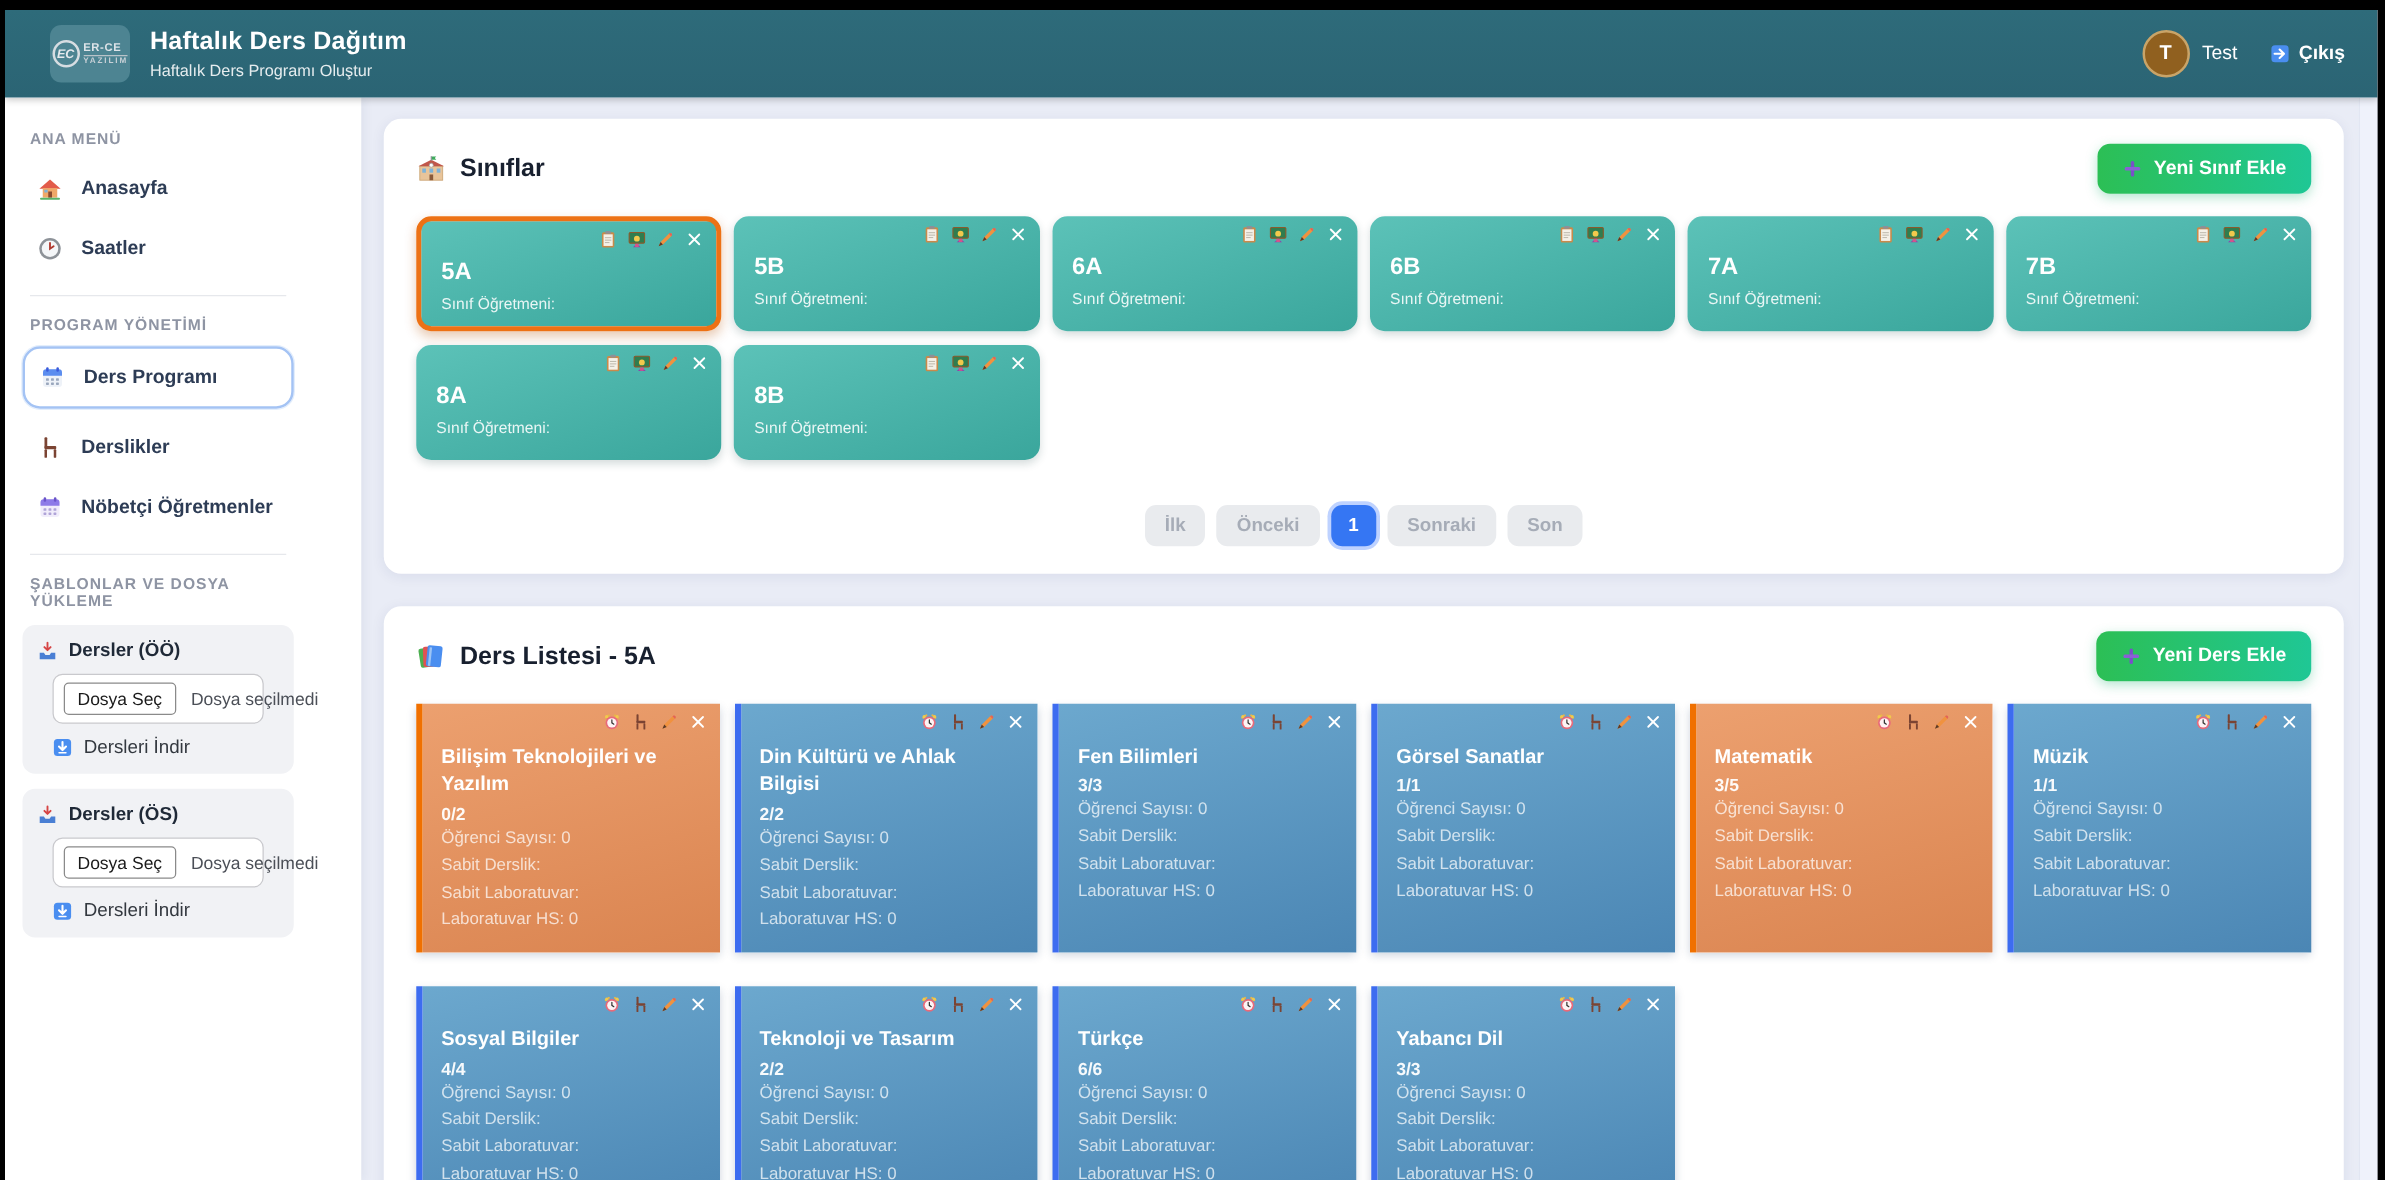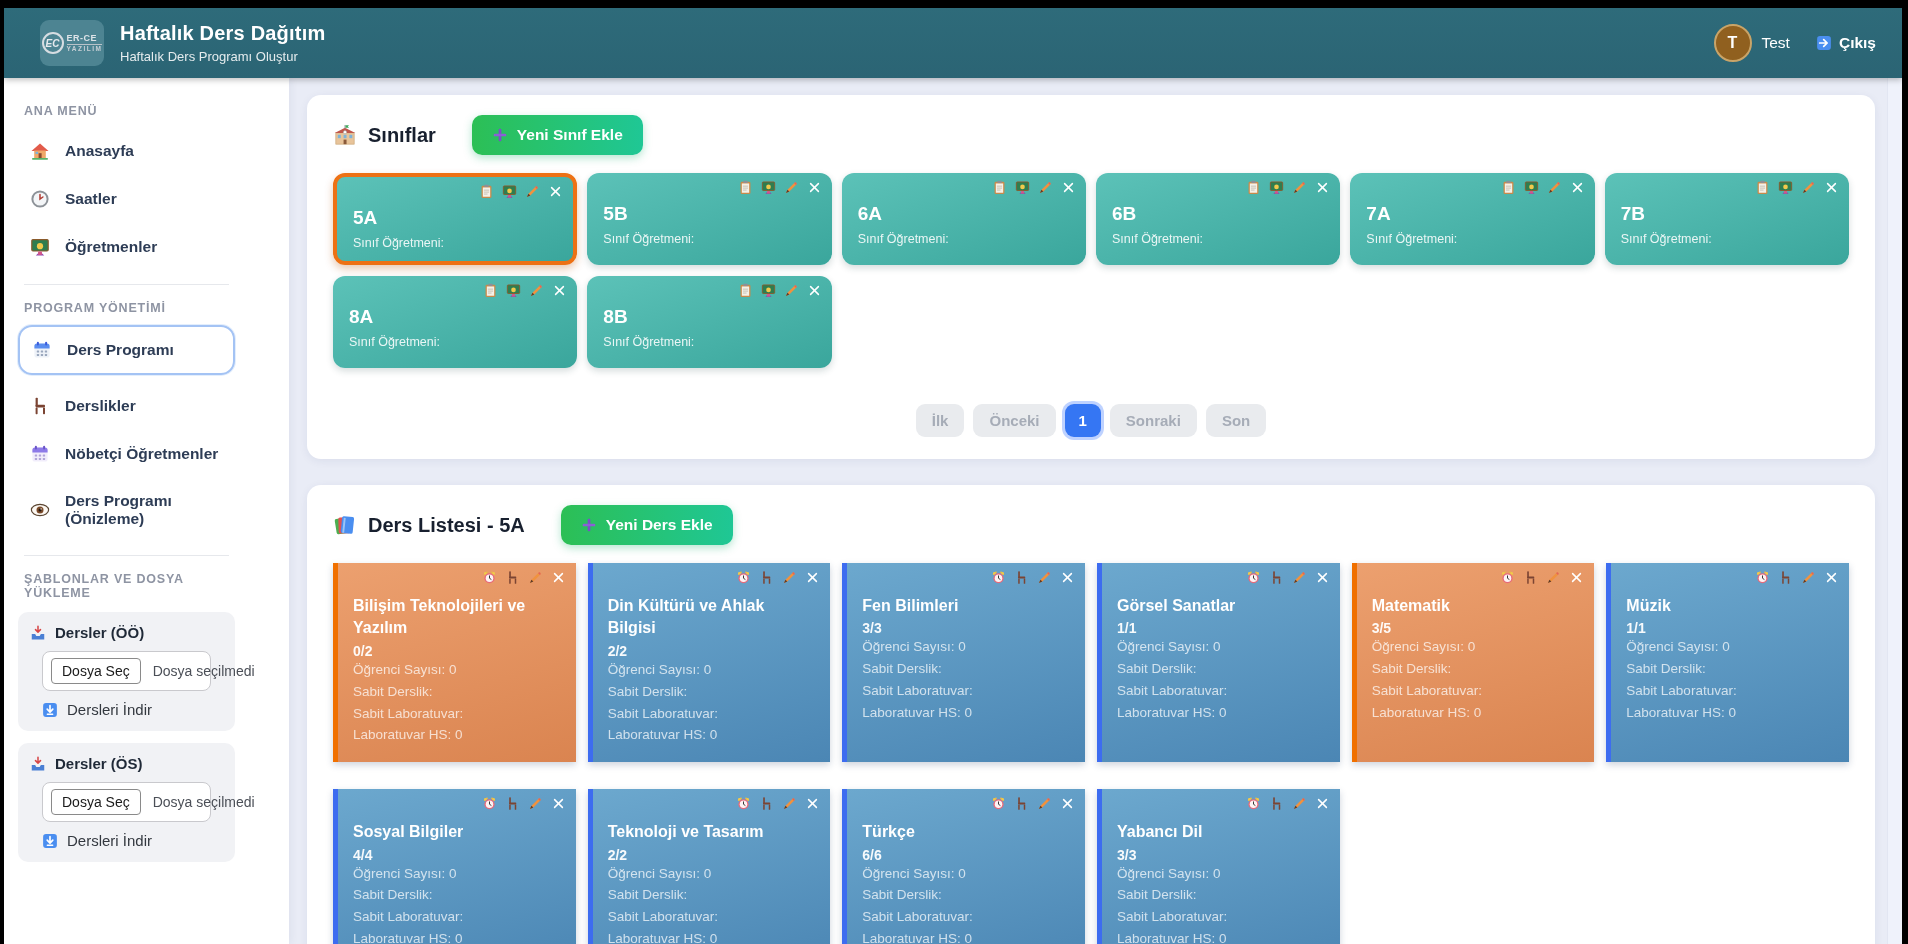--- a/index.html
+++ b/index.html
@@ -52,21 +52,21 @@
   .file-btn { border: 1px solid #8a8a8a; border-radius: 4px; background: #fff; padding: 4px 10px;
               font-size: 14px; color: #1a1a1a; font-family: inherit; cursor: pointer; white-space: nowrap; }
   .file-status { font-size: 14px; color: #4b4f57; white-space: nowrap; }
   .dl-link { display: flex; align-items: center; gap: 9px; margin-left: 12px; font-size: 15px; color: #33383f; cursor: pointer; }
 
   
   .main { flex: 1; padding: 17px 12px 0 18px; overflow: hidden; }
   .scroll-track { width: 15px; flex: 0 0 15px; background: #eff2fb; border-left: 1px solid #e2e6f2; }
   .panel { background: #fff; border-radius: 14px; box-shadow: 0 2px 10px rgba(35,45,95,.07);
            padding: 20px 26px 14px; margin-bottom: 26px; }
-  .panel-head { display: flex; align-items: center; justify-content: flex-start; margin-bottom: 18px; gap: 36px; }
+  .panel-head { display: flex; align-items: center; justify-content: space-between; margin-bottom: 18px; gap: 36px; }
   .panel-title { display: flex; align-items: center; gap: 11px; font-size: 20px; font-weight: 800; color: #18202f; }
   .add-btn { display: flex; align-items: center; gap: 9px; border: none; cursor: pointer; font-family: inherit;
              background: linear-gradient(90deg,#2cbf55,#1fc795); color: #fff; font-size: 15.5px; font-weight: bold;
              padding: 11px 20px; border-radius: 10px; box-shadow: 0 3px 9px rgba(40,180,120,.35); }
 
   .class-grid { display: grid; grid-template-columns: repeat(6,1fr); gap: 11px 10px; }
   .class-card { position: relative; height: 92px; border-radius: 12px; padding: 30px 16px 10px;
                 background: linear-gradient(160deg,#5cc2b8,#3aa69c); box-shadow: 0 3px 7px rgba(20,60,60,.18); cursor: pointer; }
   .class-card.v-selected { border: 4px solid #ed7114; box-shadow: 0 4px 9px rgba(180,80,0,.3); }
   .card-icons { position: absolute; top: 7px; right: 10px; display: flex; align-items: center; gap: 8px; }
@@ -150,31 +150,20 @@
     <span class="ic s20">
               <svg viewBox="0 0 20 20">
                 <circle cx="10" cy="10" r="8.6" fill="#8d9298"></circle>
                 <circle cx="10" cy="10" r="6.6" fill="#f4f6f8"></circle>
                 <path d="M10 5.4 V10 L12.9 8" stroke="#b03a30" stroke-width="1.5" fill="none" stroke-linecap="round"></path>
               </svg>
             </span>
     <span>Saatler</span>
   </div>
 
-  <div class="nav-item">
-    <span class="ic s20">
-              <svg viewBox="0 0 20 20">
-                <rect x="1.8" y="2.6" width="16.4" height="11.4" rx="1.2" fill="#2f7d4f" stroke="#8a5a2b" stroke-width="1.2"></rect>
-                <circle cx="10" cy="9.2" r="3.1" fill="#f2c94c"></circle>
-                <path d="M5.8 18.4 Q10 13 14.2 18.4 Z" fill="#8e44ad"></path>
-                <rect x="8" y="14.6" width="4" height="3.4" rx=".8" fill="#d3558a"></rect>
-              </svg>
-            </span>
-    <span>Öğretmenler</span>
-  </div>
 </nav>
 
       <div class="side-divider"></div>
 
       <div class="nav-heading">PROGRAM YÖNETİMİ</div>
       <nav>
   <div class="nav-item v-active">
     <span class="ic s20">
               <svg viewBox="0 0 20 20">
                 <rect x="2.4" y="3.4" width="15.2" height="14.2" rx="2.6" fill="#eef2f8"></rect>
@@ -221,31 +210,20 @@
                   <rect x="12.8" y="10.6" width="2.3" height="2" rx=".5"></rect>
                   <rect x="4.8" y="13.9" width="2.3" height="2" rx=".5"></rect>
                   <rect x="8.8" y="13.9" width="2.3" height="2" rx=".5"></rect>
                   <rect x="12.8" y="13.9" width="2.3" height="2" rx=".5"></rect>
                 </g>
               </svg>
             </span>
     <span>Nöbetçi Öğretmenler</span>
   </div>
 
-  <div class="nav-item">
-    <span class="ic s20">
-              <svg viewBox="0 0 20 20">
-                <ellipse cx="10" cy="10" rx="8.6" ry="5.6" fill="#fdf8f2" stroke="#5b4632" stroke-width="1.2"></ellipse>
-                <circle cx="10" cy="10" r="3.5" fill="#7a4b2a"></circle>
-                <circle cx="10" cy="10" r="1.5" fill="#241810"></circle>
-                <circle cx="11.1" cy="8.9" r=".7" fill="#fff"></circle>
-              </svg>
-            </span>
-    <span>Ders Programı (Önizleme)</span>
-  </div>
 </nav>
 
       <div class="side-divider"></div>
 
       <div class="nav-heading">ŞABLONLAR VE DOSYA YÜKLEME</div>
       <div>
   <div class="upload-card">
     <div class="upload-head">
       <span class="ic s16">
                 <svg viewBox="0 0 20 20">

